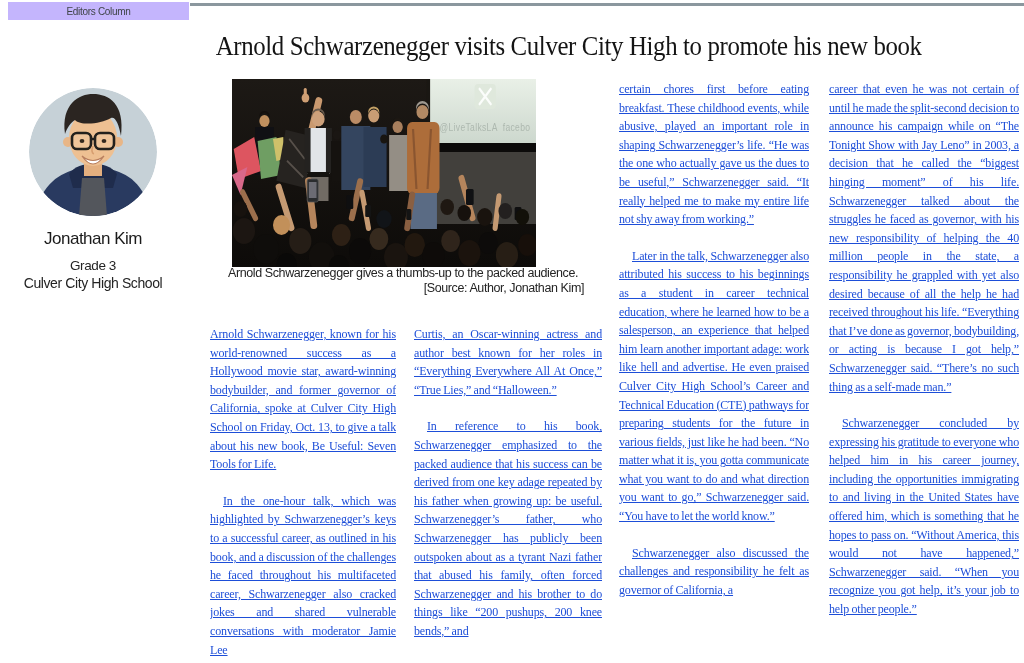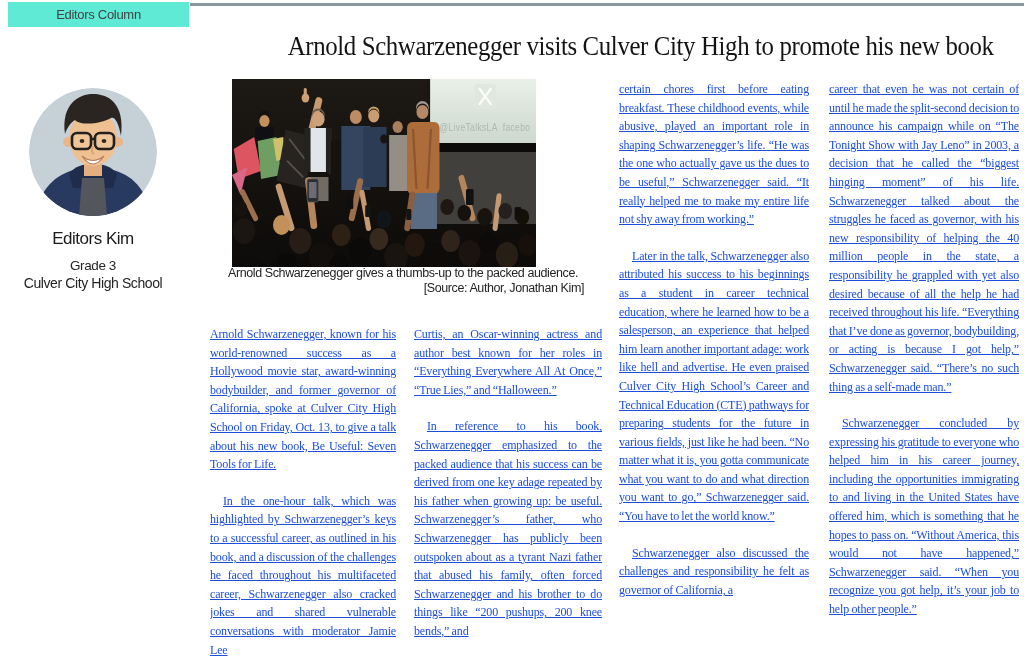--- a/index.html
+++ b/index.html
@@ -4,30 +4,30 @@
 <style>
   html,body{margin:0;padding:0;}
   body{
     width:1024px;height:663px;position:relative;background:#ffffff;
     font-family:"Liberation Serif",serif;overflow:hidden;
   }
   .page{position:absolute;inset:0;}
 
   
   .masthead-tab{
-    position:absolute;left:8px;top:2px;width:181px;height:25px;
-    background:#5eead4;display:flex;align-items:center;justify-content:center;
-    font-family:"Liberation Sans",sans-serif;font-size:13px;color:#3e4347;
+    position:absolute;left:8px;top:2px;width:181px;height:18px;
+    background:#c4b5fd;display:flex;align-items:center;justify-content:center;
+    font-family:"Liberation Sans",sans-serif;font-size:10px;color:#3e4347;
     letter-spacing:-0.3px;
   }
   .top-rule{position:absolute;left:190px;top:3px;width:834px;height:3px;background:#8b979e;}
 
   
   .headline{
-    position:absolute;left:185px;top:31px;width:839px;margin:0;text-align:right;
+    position:absolute;left:185px;top:31px;width:839px;margin:0;text-align:left;
     font-size:27px;font-weight:normal;color:#141414;white-space:nowrap;
   }
   .headline span{display:inline-block;transform:scaleX(0.92);transform-origin:center;letter-spacing:-0.4px;}
 
   
   .author-box{
     position:absolute;left:10px;top:88px;width:166px;text-align:center;
     font-family:"Liberation Sans",sans-serif;
   }
   .avatar{width:128px;height:128px;border-radius:50%;display:block;margin:0 auto;}
@@ -91,21 +91,21 @@
         <path d="M36,46 C32,16 50,6 64,6 C80,6 96,16 92,48 C90,36 86,28 82,30 C72,36 52,38 46,32 C42,34 38,40 36,46 Z" fill="#2b2521"></path>
         <rect x="43" y="45" width="19" height="16" rx="5" fill="rgba(255,255,255,0.08)" stroke="#23211d" stroke-width="2.6"></rect>
         <rect x="66" y="45" width="19" height="16" rx="5" fill="rgba(255,255,255,0.08)" stroke="#23211d" stroke-width="2.6"></rect>
         <path d="M62,51 L66,51" stroke="#23211d" stroke-width="2.4"></path>
         <ellipse cx="53" cy="53" rx="2.4" ry="2" fill="#33281e"></ellipse>
         <ellipse cx="75" cy="53" rx="2.4" ry="2" fill="#33281e"></ellipse>
         <path d="M64,58 q-2.5,6 0.8,8" stroke="#d79e6f" stroke-width="1.6" fill="none"></path>
         <path d="M53,68 Q64,77 75,68 Q64,84 53,68 Z" fill="#ffffff" stroke="#b97f5e" stroke-width="1.2"></path>
       </g>
     </svg>
-    <div class="author-name">Editors Kim</div>
+    <div class="author-name">Jonathan Kim</div>
     <div class="author-grade">Grade 3</div>
     <div class="author-school">Culver City High School</div>
   </aside>
 
   <figure class="photo">
     <svg viewBox="0 0 356 188" preserveAspectRatio="none">
       <defs>
         <linearGradient id="bgGrad" x1="0" y1="0" x2="0" y2="1">
           <stop offset="0" stop-color="#1d1915"></stop>
             <stop offset="1" stop-color="#0d0b09"></stop>

